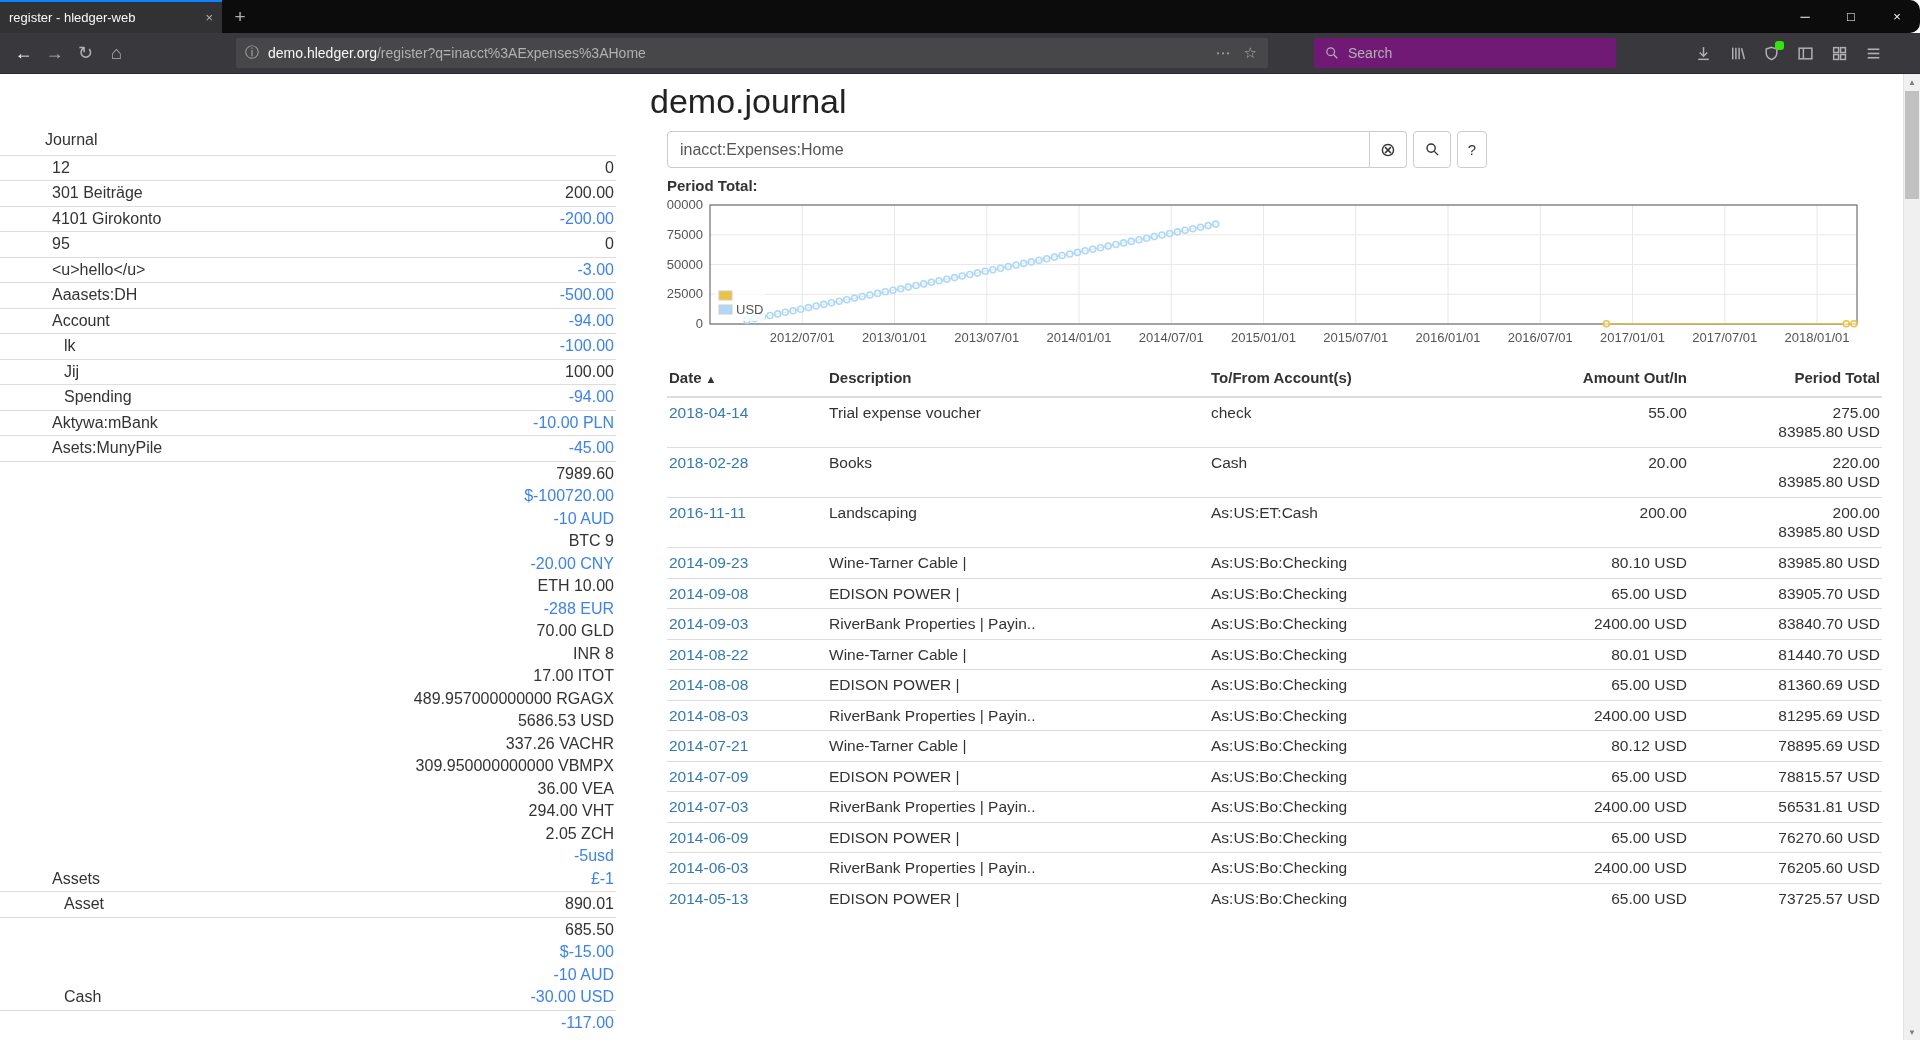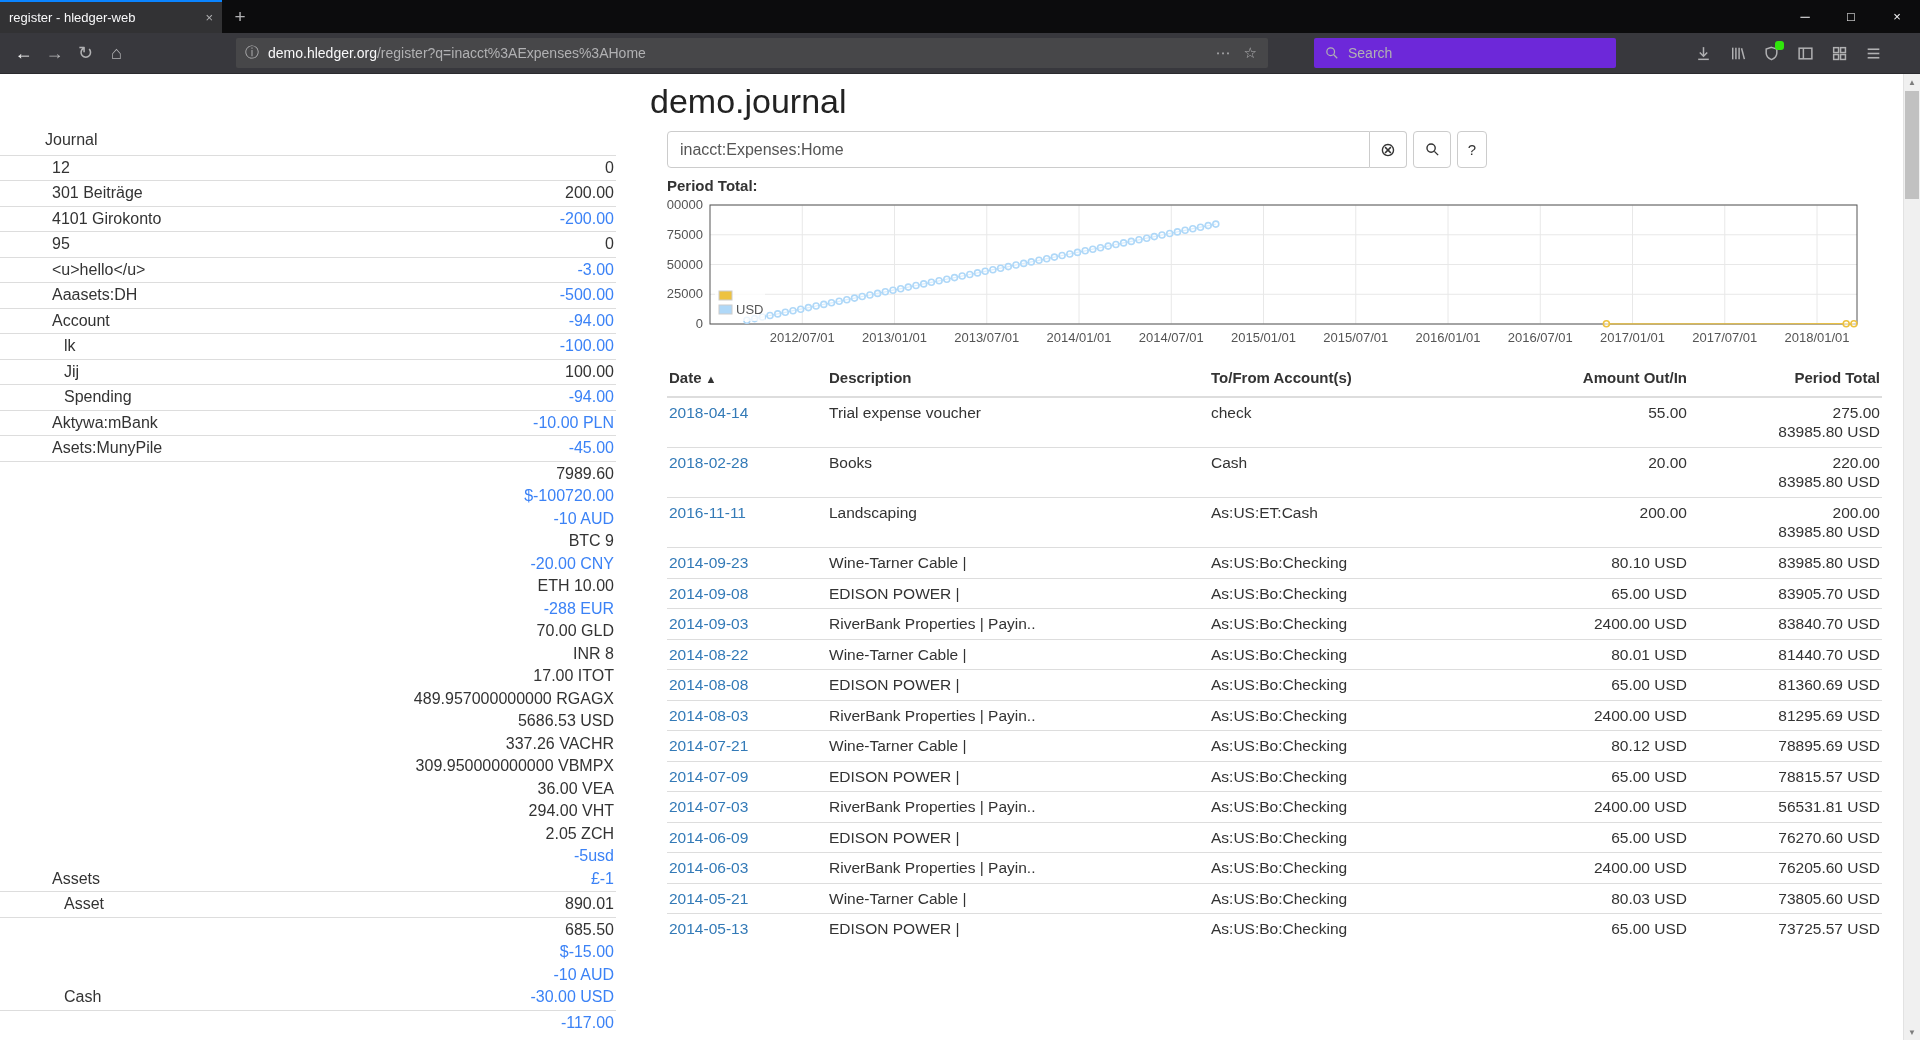--- a/index.html
+++ b/index.html
@@ -1,40 +1,40 @@
 <!DOCTYPE html>
 <html><head>
 <meta charset="utf-8">
 <style>
   * { margin:0; padding:0; box-sizing:border-box; }
   html,body { width:1920px; height:1040px; overflow:hidden; background:#fff;
               font-family:"Liberation Sans", sans-serif; }
 
   
-  .tabbar { height:33px; background:#0c0c0d; display:flex; align-items:stretch; position:relative; }
+  .tabbar { height:33px; background:#0c0c0d; display:flex; align-items:stretch; position:relative;border-radius:10px; }
   .tab { width:222px; background:#323234; border-top:2px solid #0a84ff; display:flex; align-items:center;
          padding:0 9px; gap:8px; }
   .tab-title { color:#f9f9fa; font-size:13px; flex:1; white-space:nowrap; overflow:hidden; }
   .tab-close { color:#b1b1b3; font-size:13px; cursor:default; }
   .newtab { color:#b1b1b3; font-size:19px; width:36px; display:flex; align-items:center; justify-content:center; }
   .win-controls { position:absolute; right:0; top:0; height:33px; display:flex; }
   .win-btn { width:46px; display:flex; align-items:center; justify-content:center; color:#f9f9fa; font-size:13px; }
 
   .navbar { height:41px; background:#38383d; display:flex; align-items:center; padding:0 8px;
             border-bottom:1px solid #2a2a2e; }
   .nav-icon { width:31px; height:30px; display:flex; align-items:center; justify-content:center;
               color:#b1b1b3; font-size:18px; }
   .nav-icon.bright { color:#f9f9fa; }
   .urlbar { width:1032px; height:30px; background:#474749; border-radius:2px; display:flex; align-items:center;
             padding:0 9px; gap:9px; margin-left:104px; }
   .url-info { color:#b1b1b3; font-size:14px; }
   .url-text { flex:1; font-size:14px; color:#b1b1b3; white-space:nowrap; overflow:hidden; }
   .url-host { color:#f9f9fa; }
   .url-icon { color:#b1b1b3; font-size:15px; padding:0 2px; }
-  .searchbar { width:302px; height:30px; background:#6d28d9; border-radius:2px; display:flex; align-items:center;
+  .searchbar { width:302px; height:30px; background:#701a75; border-radius:2px; display:flex; align-items:center;
                padding:0 9px; gap:7px; margin-left:46px; }
   .search-ph { color:#b1b1b3; font-size:14px; }
   .toolbar-icons { display:flex; gap:16px; margin-left:78px; align-items:center; }
   .tb-icon { position:relative; width:18px; height:18px; display:flex; align-items:center; justify-content:center; }
   .badge-dot { position:absolute; right:-4px; top:-3px; width:9px; height:9px; border-radius:3px; background:#30e60b; }
 
   
   .page { position:relative; height:966px; background:#fff; overflow:hidden; color:#333; }
 
   .sidebar { position:absolute; left:0; top:0; width:616px; padding-top:52px; font-size:16px; }
@@ -532,27 +532,20 @@
               <td class="num">76270.60 USD</td>
             </tr>
             <tr>
               <td class="date"><a href="#">2014-06-03</a></td>
               <td>RiverBank Properties | Payin..</td>
               <td>As:US:Bo:Checking</td>
               <td class="num">2400.00 USD</td>
               <td class="num">76205.60 USD</td>
             </tr>
             <tr>
-              <td class="date"><a href="#">2014-05-21</a></td>
-              <td>Wine-Tarner Cable |</td>
-              <td>As:US:Bo:Checking</td>
-              <td class="num">80.03 USD</td>
-              <td class="num">73805.60 USD</td>
-            </tr>
-            <tr>
               <td class="date"><a href="#">2014-05-13</a></td>
               <td>EDISON POWER |</td>
               <td>As:US:Bo:Checking</td>
               <td class="num">65.00 USD</td>
               <td class="num">73725.57 USD</td>
             </tr>
           </tbody>
       </table>
     </main>
 

